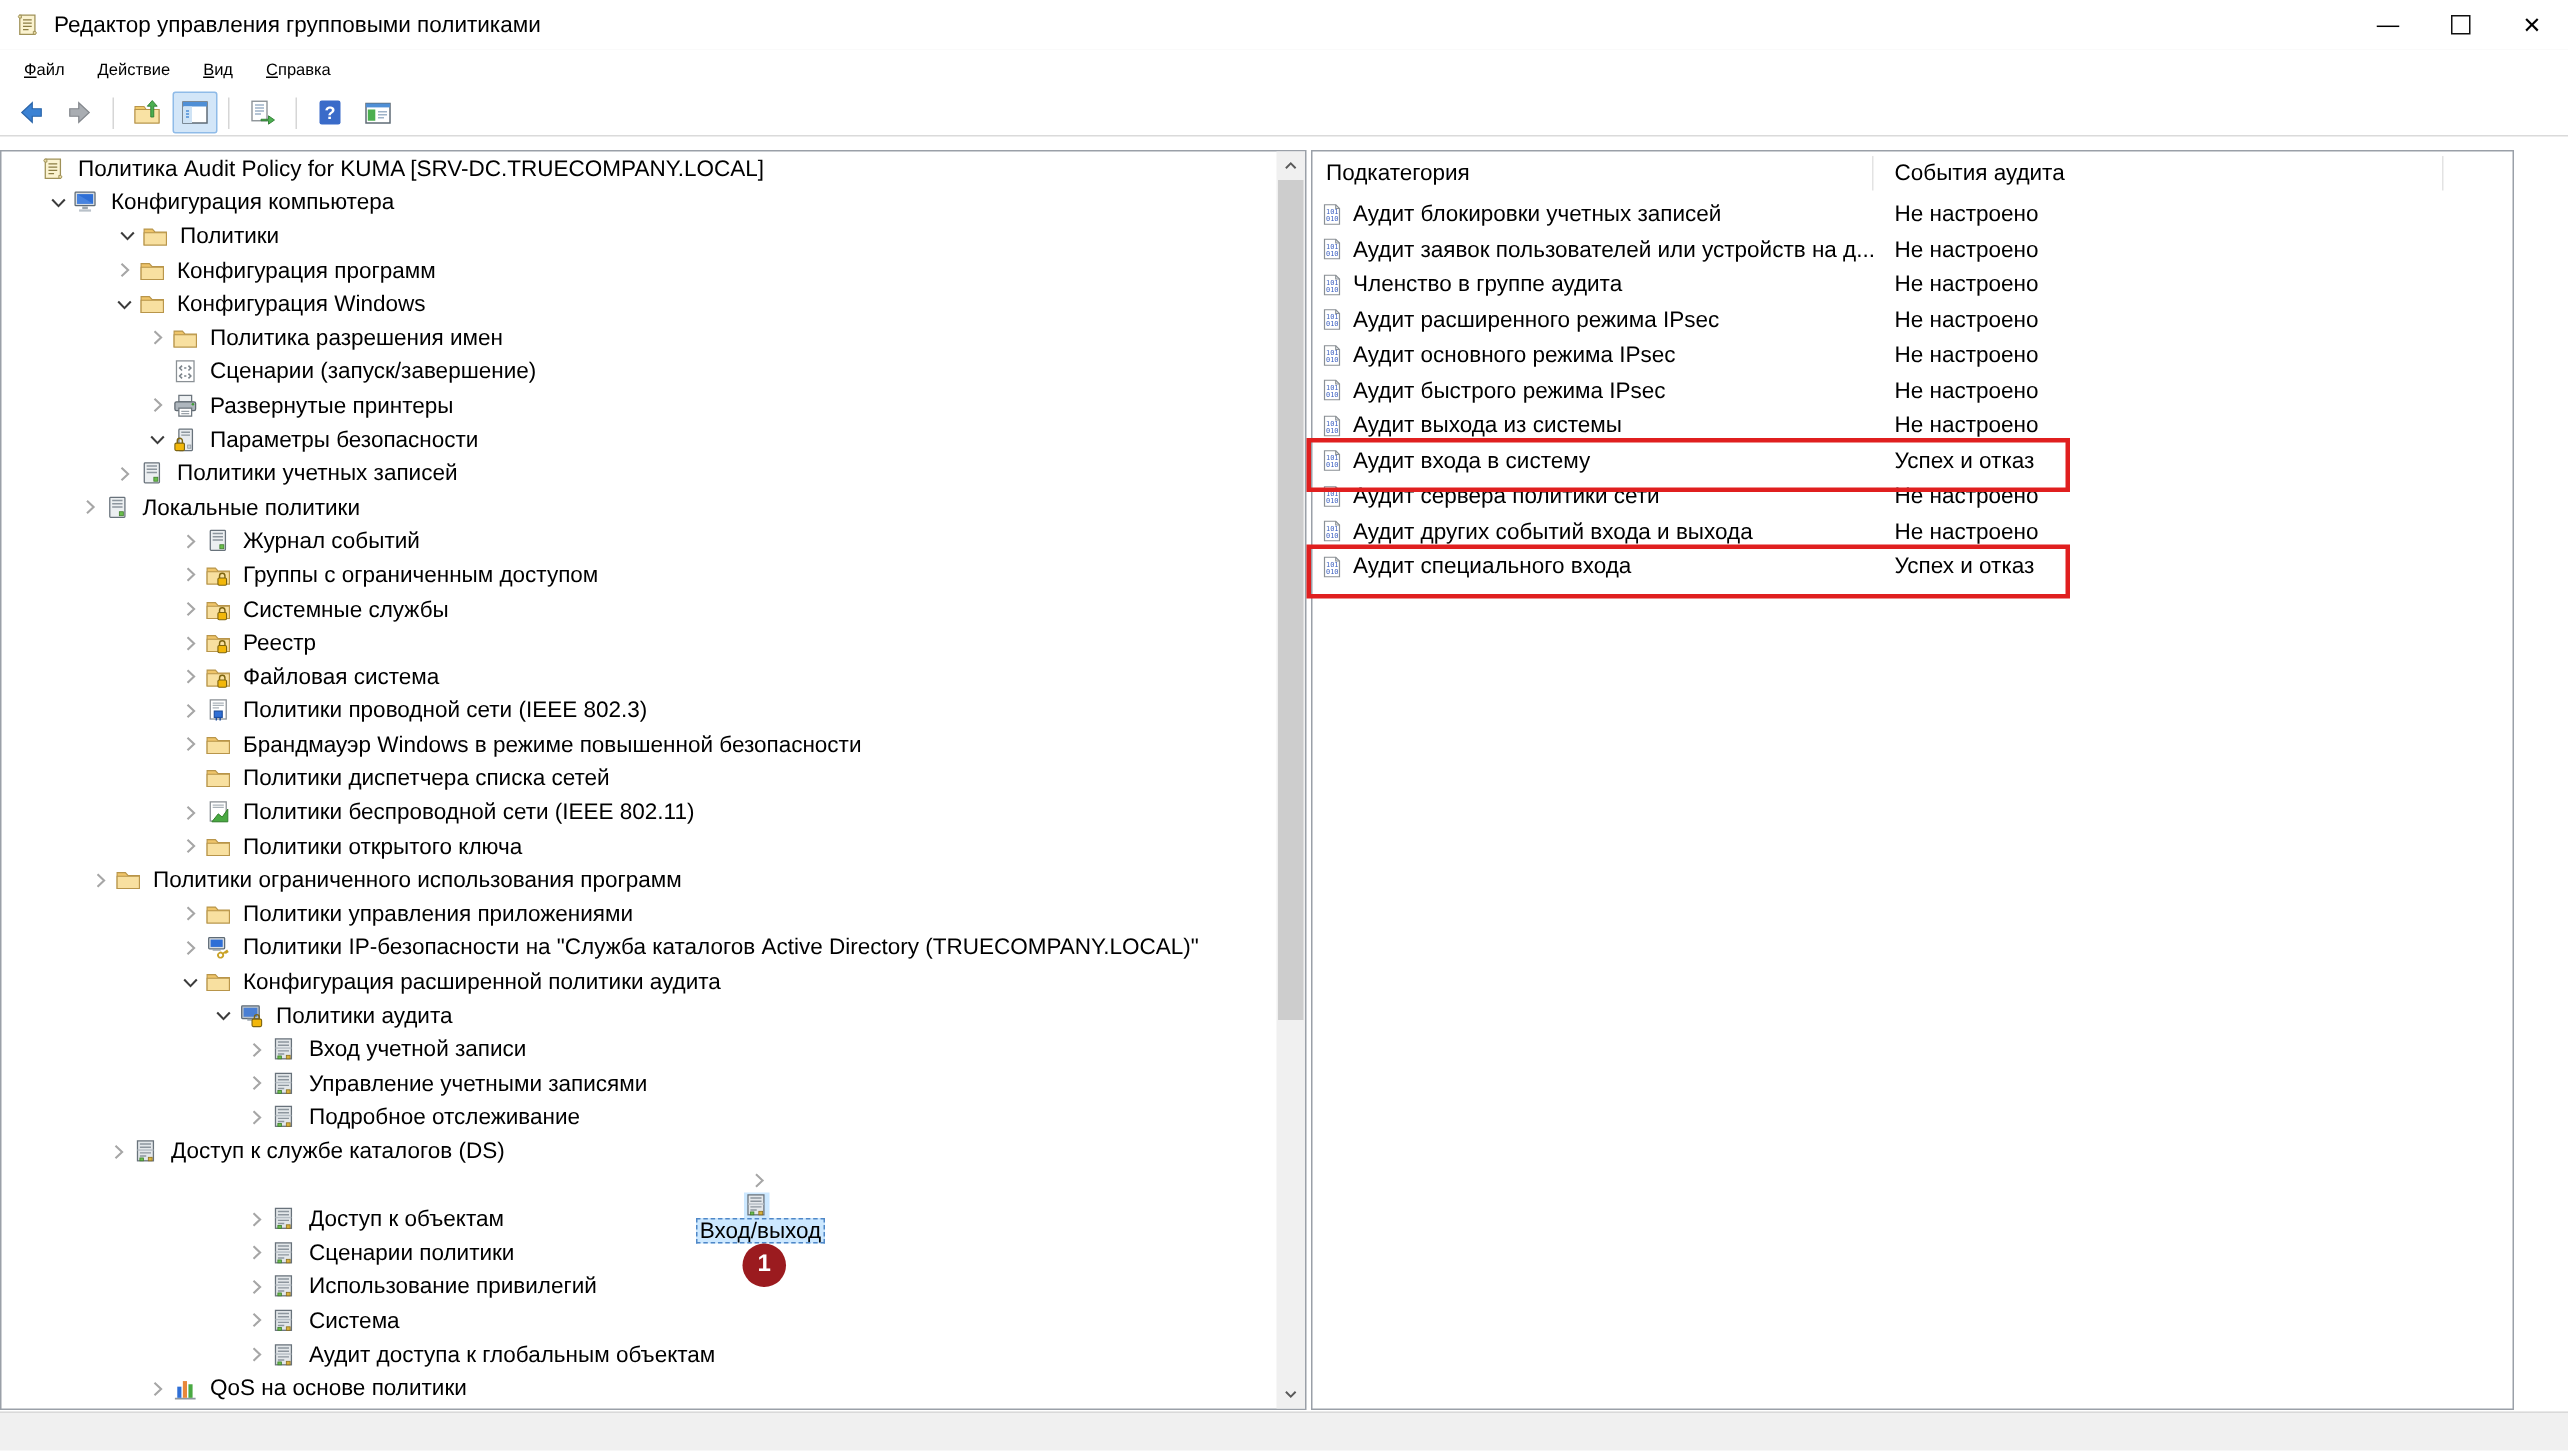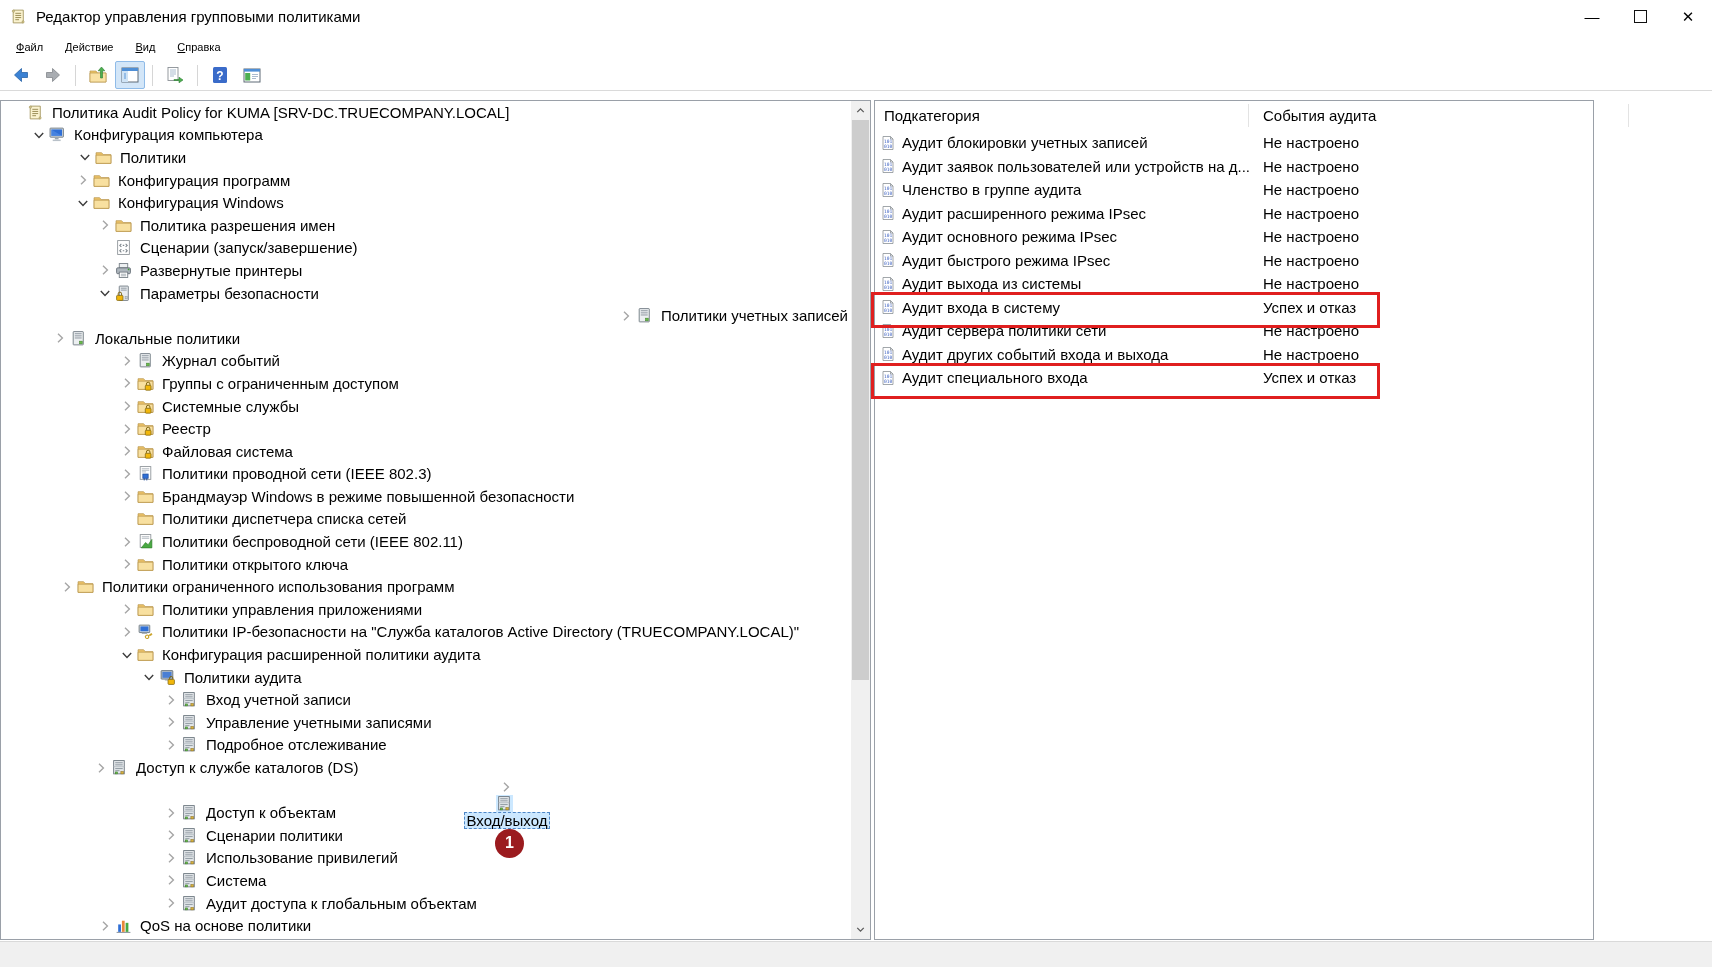--- a/index.html
+++ b/index.html
@@ -26,21 +26,21 @@
            padding-left:5px;border-bottom:1px solid #dadada;background:#fff}
   .tbtn{width:28px;height:26px;display:flex;align-items:center;justify-content:center;
         border:1px solid transparent;border-radius:2px;margin:0 1px}
   .tbtn.active{background:#d3e6f8;border-color:#8fbbe8}
   .tbtn .icon{width:20px;height:20px}
   .tsep{width:1px;height:21px;background:#d6d6d6;margin:0 6px}
 
   
   .panel{position:absolute;background:#fff;border:1px solid #9aa0a8;box-sizing:border-box}
   #left-panel{left:0;top:100px;width:871px;height:840px}
-  #right-panel{left:874px;top:100px;width:720px;height:840px}
+  #right-panel{left:874px;top:100px;width:802px;height:840px}
 
   
   .tree{position:absolute;top:0;left:0;right:19px;bottom:0;overflow:hidden}
   .tree-row{height:22.6px;display:flex;align-items:center;font-size:15px;white-space:nowrap;cursor:default}
   .chev{width:16px;height:16px;flex:none;margin-right:2px}
   .tree-row .icon{width:17px;height:17px;flex:none;margin-right:5px}
   .tree-label{padding:0 3px}
   .tree-label.sel{background:var(--selection-blue);outline:1px dashed #4f87c7;outline-offset:-1px}
   .icon.selbg{background:var(--selection-blue)}
   .badge{width:29px;height:29px;border-radius:50%;background:var(--badge-red);color:#fff;
@@ -290,21 +290,21 @@
           <svg viewBox="0 0 16 16">
             <rect x="4" y="1" width="8.5" height="13.5" rx=".5" fill="#e9ecef" stroke="#68727b" stroke-width=".8"></rect>
             <path d="M5.5 3h5.5M5.5 4.8h5.5" stroke="#8d969e" stroke-width=".9"></path>
             <rect x="9.5" y="11" width="2" height="2" fill="#cdd3d8" stroke="#8d969e" stroke-width=".5"></rect>
             <path d="M3 9.8V8.3a1.6 1.6 0 0 1 3.2 0v1.5" fill="none" stroke="#7d6410" stroke-width=".9"></path>
             <rect x="1.5" y="9.8" width="6" height="4.7" rx=".8" fill="#f2b70a" stroke="#7d6410" stroke-width=".7"></rect>
           </svg>
         </span>
         <span class="tree-label">Параметры безопасности</span>
       </div>
-      <div class="tree-row" style="padding-left: 118px; justify-content: flex-end;">
+      <div class="tree-row" style="padding-left: 74px;">
         <span class="chev"><svg viewBox="0 0 16 16">
             <path d="M6 3.8l4.4 4.2L6 12.2" fill="none" stroke="#a6a6a6" stroke-width="1.4"></path>
           </svg></span>
         <span class="icon">
           <svg viewBox="0 0 16 16">
             <rect x="3" y="1.5" width="9.5" height="12.5" rx=".5" fill="#eceff1" stroke="#68727b" stroke-width=".8"></rect>
             <path d="M4.5 3.5h6.5M4.5 5.5h6.5M4.5 7.5h6.5" stroke="#8d969e" stroke-width=".9"></path>
             <rect x="9" y="10.5" width="2.5" height="2.5" fill="#6abf4b" stroke="#3e7d2c" stroke-width=".5"></rect>
           </svg>
         </span>
@@ -559,21 +559,21 @@
           <svg viewBox="0 0 16 16">
             <rect x="2.5" y="1.5" width="10" height="12.5" fill="#e3e7ea" stroke="#68727b" stroke-width=".8"></rect>
             <path d="M4 3.5h7M4 5.5h7M4 9h7M4 11h4" stroke="#8d969e" stroke-width=".9"></path>
             <rect x="2.5" y="6.8" width="10" height=".9" fill="#b7bfc6"></rect>
             <rect x="9.3" y="11.8" width="2.4" height="2.2" fill="#d9b33c" stroke="#8a6d1f" stroke-width=".5"></rect>
             <rect x="4" y="12.2" width="2.2" height="1.8" fill="#6abf4b" stroke="#3e7d2c" stroke-width=".5"></rect>
           </svg>
         </span>
         <span class="tree-label">Подробное отслеживание</span>
       </div>
-      <div class="tree-row" style="padding-left: 92px;">
+      <div class="tree-row" style="padding-left: 70px;">
         <span class="chev"><svg viewBox="0 0 16 16">
             <path d="M6 3.8l4.4 4.2L6 12.2" fill="none" stroke="#a6a6a6" stroke-width="1.4"></path>
           </svg></span>
         <span class="icon">
           <svg viewBox="0 0 16 16">
             <rect x="2.5" y="1.5" width="10" height="12.5" fill="#e3e7ea" stroke="#68727b" stroke-width=".8"></rect>
             <path d="M4 3.5h7M4 5.5h7M4 9h7M4 11h4" stroke="#8d969e" stroke-width=".9"></path>
             <rect x="2.5" y="6.8" width="10" height=".9" fill="#b7bfc6"></rect>
             <rect x="9.3" y="11.8" width="2.4" height="2.2" fill="#d9b33c" stroke="#8a6d1f" stroke-width=".5"></rect>
             <rect x="4" y="12.2" width="2.2" height="1.8" fill="#6abf4b" stroke="#3e7d2c" stroke-width=".5"></rect>

